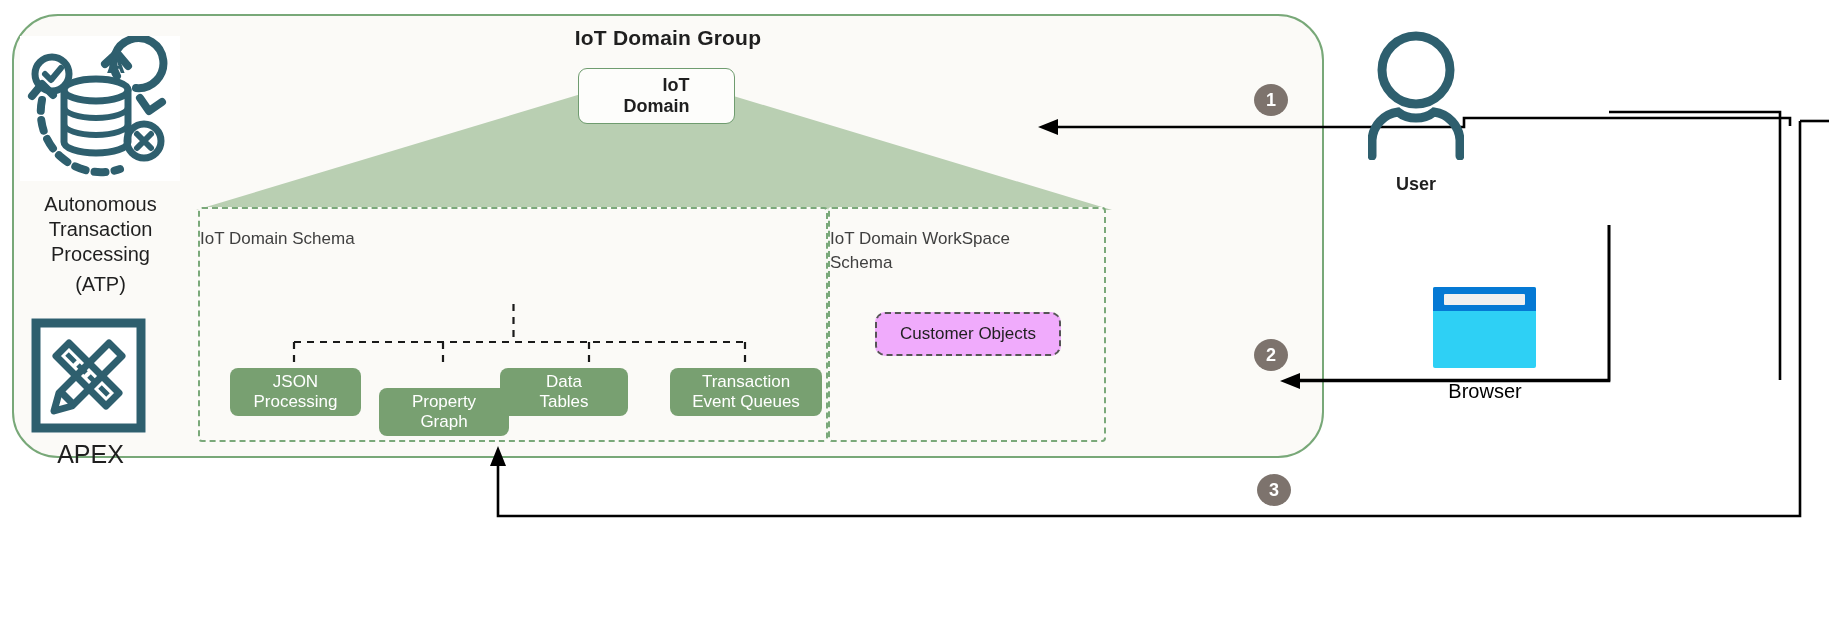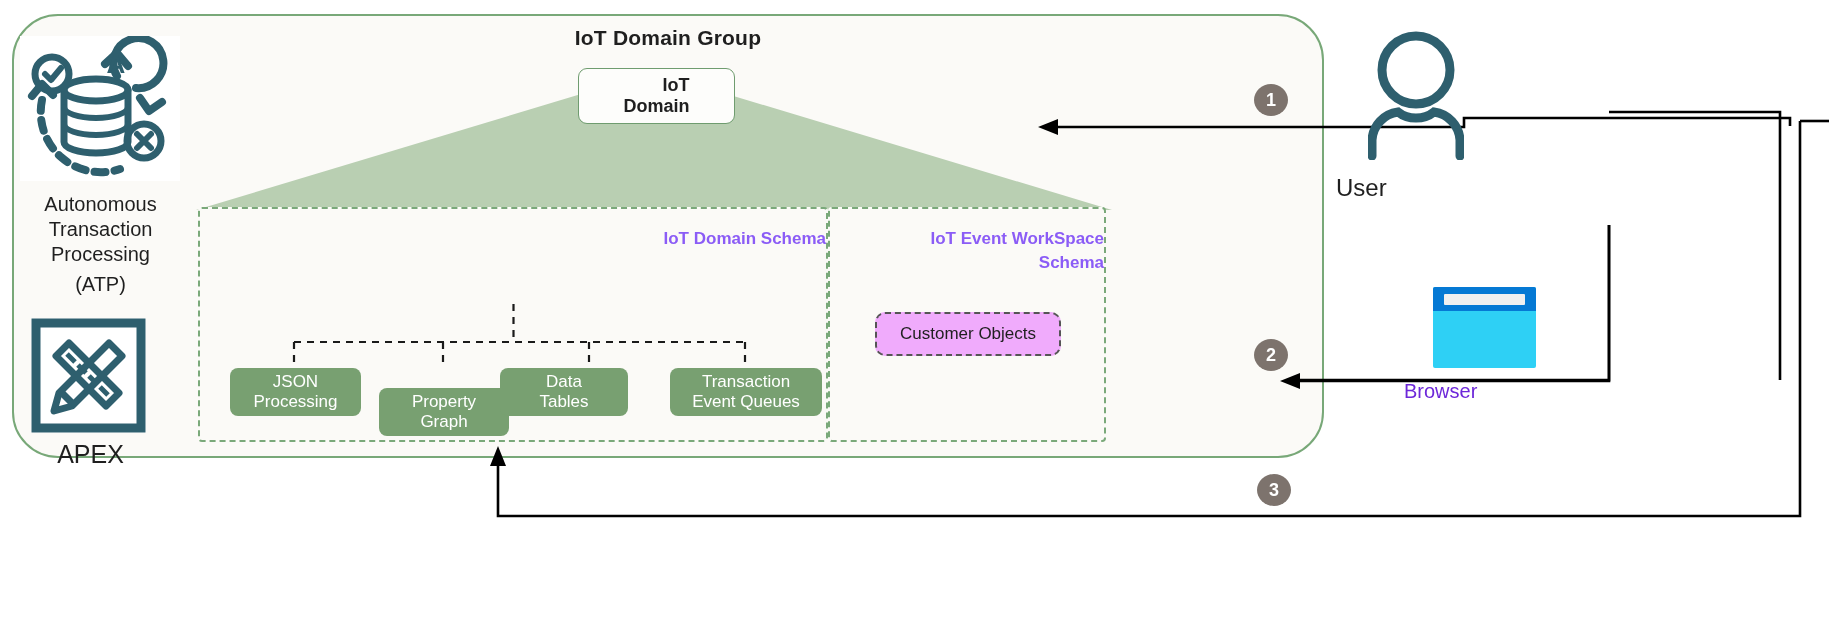--- a/index.html
+++ b/index.html
@@ -130,25 +130,25 @@
   #workspace-schema {
     left: 828px;
     top: 207px;
     width: 278px;
     height: 235px;
   }
   .schema-title {
     position: absolute;
     top: 18px;
     width: 100%;
-    text-align: right;
+    text-align: left;
     font-size: 17px;
-    font-weight: bold;
+    font-weight: normal;
     line-height: 24px;
-    color: #8b5cf6;
+    color: #404040;
   }
 
   
   .green-box {
     position: absolute;
     background: #78a071;
     border-radius: 8px;
     display: flex;
     align-items: center;
     justify-content: center;
@@ -211,22 +211,24 @@
   #badge-1 { left: 1254px; top: 84px; }
   #badge-2 { left: 1254px; top: 339px; }
   #badge-3 { left: 1257px; top: 474px; }
 
   
   #user-icon { left: 1368px; top: 28px; width: 96px; height: 132px; }
   #user-label {
     left: 1336px;
     top: 174px;
     width: 160px;
-    font-size: 24px;
-    color: #1f1f1f;
+    text-align: center;
+    font-size: 18px;
+    color: #1f1f1f;
+    font-weight: bold;
   }
 
   
   #browser-icon {
     left: 1433px;
     top: 287px;
     width: 103px;
     height: 81px;
     background: #2ed0f5;
     border-radius: 2px;
@@ -244,22 +246,23 @@
     left: 11px; top: 7px;
     width: 81px;
     height: 11px;
     background: #f0f0f0;
     border-radius: 1px;
   }
   #browser-label {
     left: 1404px;
     top: 380px;
     width: 162px;
+    text-align: center;
     font-size: 20px;
-    color: #6d28d9;
+    color: #000000;
   }
 </style>
 </head>
 <body>
 
 <div id="canvas">
 
   <div class="abs" id="group-container"></div>
 
   <svg class="abs" id="pyramid" viewBox="0 0 916 138" preserveAspectRatio="none">
@@ -322,21 +325,21 @@
       <span>Domain</span>
     </span>
   </div>
 
   <div class="abs dashed-schema" id="domain-schema">
     <div class="schema-title">IoT Domain Schema</div>
   </div>
 
   <div class="abs dashed-schema" id="workspace-schema">
     <div class="schema-title">
-      <span>IoT Event WorkSpace</span><br>
+      <span>IoT Domain WorkSpace</span><br>
       <span>Schema</span>
     </div>
   </div>
 
   <svg class="abs" id="connectors" viewBox="0 0 1829 621">
     <g stroke="#1a1a1a" fill="none" stroke-width="2.2" stroke-dasharray="7 6">
 
       <path d="M513.5 304 L513.5 342"></path>
 
       <path d="M294 342 L745 342"></path>

